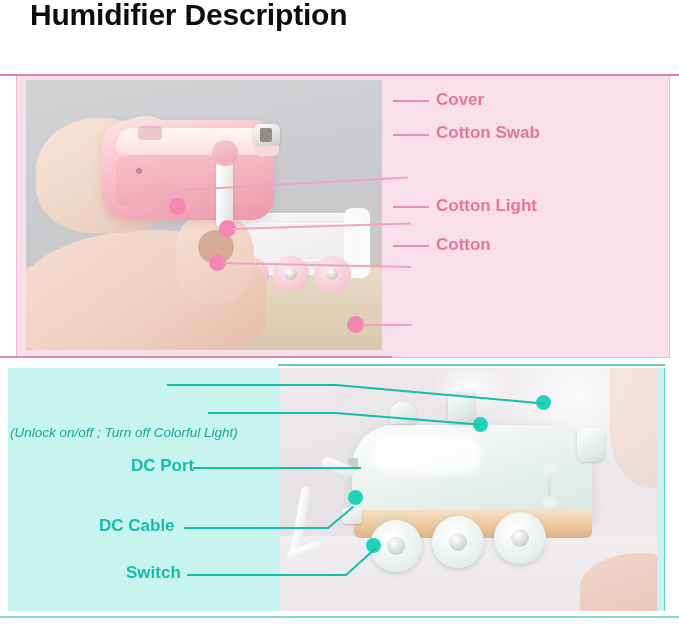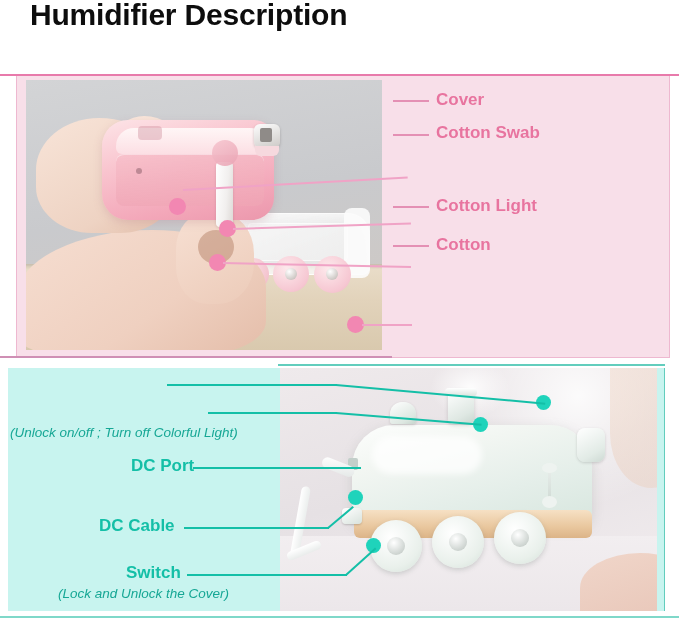--- a/index.html
+++ b/index.html
@@ -276,17 +276,16 @@
   <div class="teal-leader" style="left:193px;top:467px;width:168px;"></div>
   <div class="teal-label" style="left:131px;top:456px;">DC Port</div>
 
   <div class="teal-leader" style="left:184px;top:527px;width:145px;"></div>
   <div class="teal-seg" style="left:328px;top:527px;width:33px;transform:rotate(-40deg);"></div>
   <div class="teal-label" style="left:99px;top:516px;">DC Cable</div>
 
   <div class="teal-leader" style="left:187px;top:574px;width:160px;"></div>
   <div class="teal-seg" style="left:346px;top:574px;width:40px;transform:rotate(-42deg);"></div>
   <div class="teal-label" style="left:126px;top:563px;">Switch</div>
-  <div class="teal-sub" style="left:58px;top:586px;">(Lock and Unlock the Cover)</div>
 
   <div id="teal-bottom-rule"></div>
 
 </div>
 
 </body></html>

